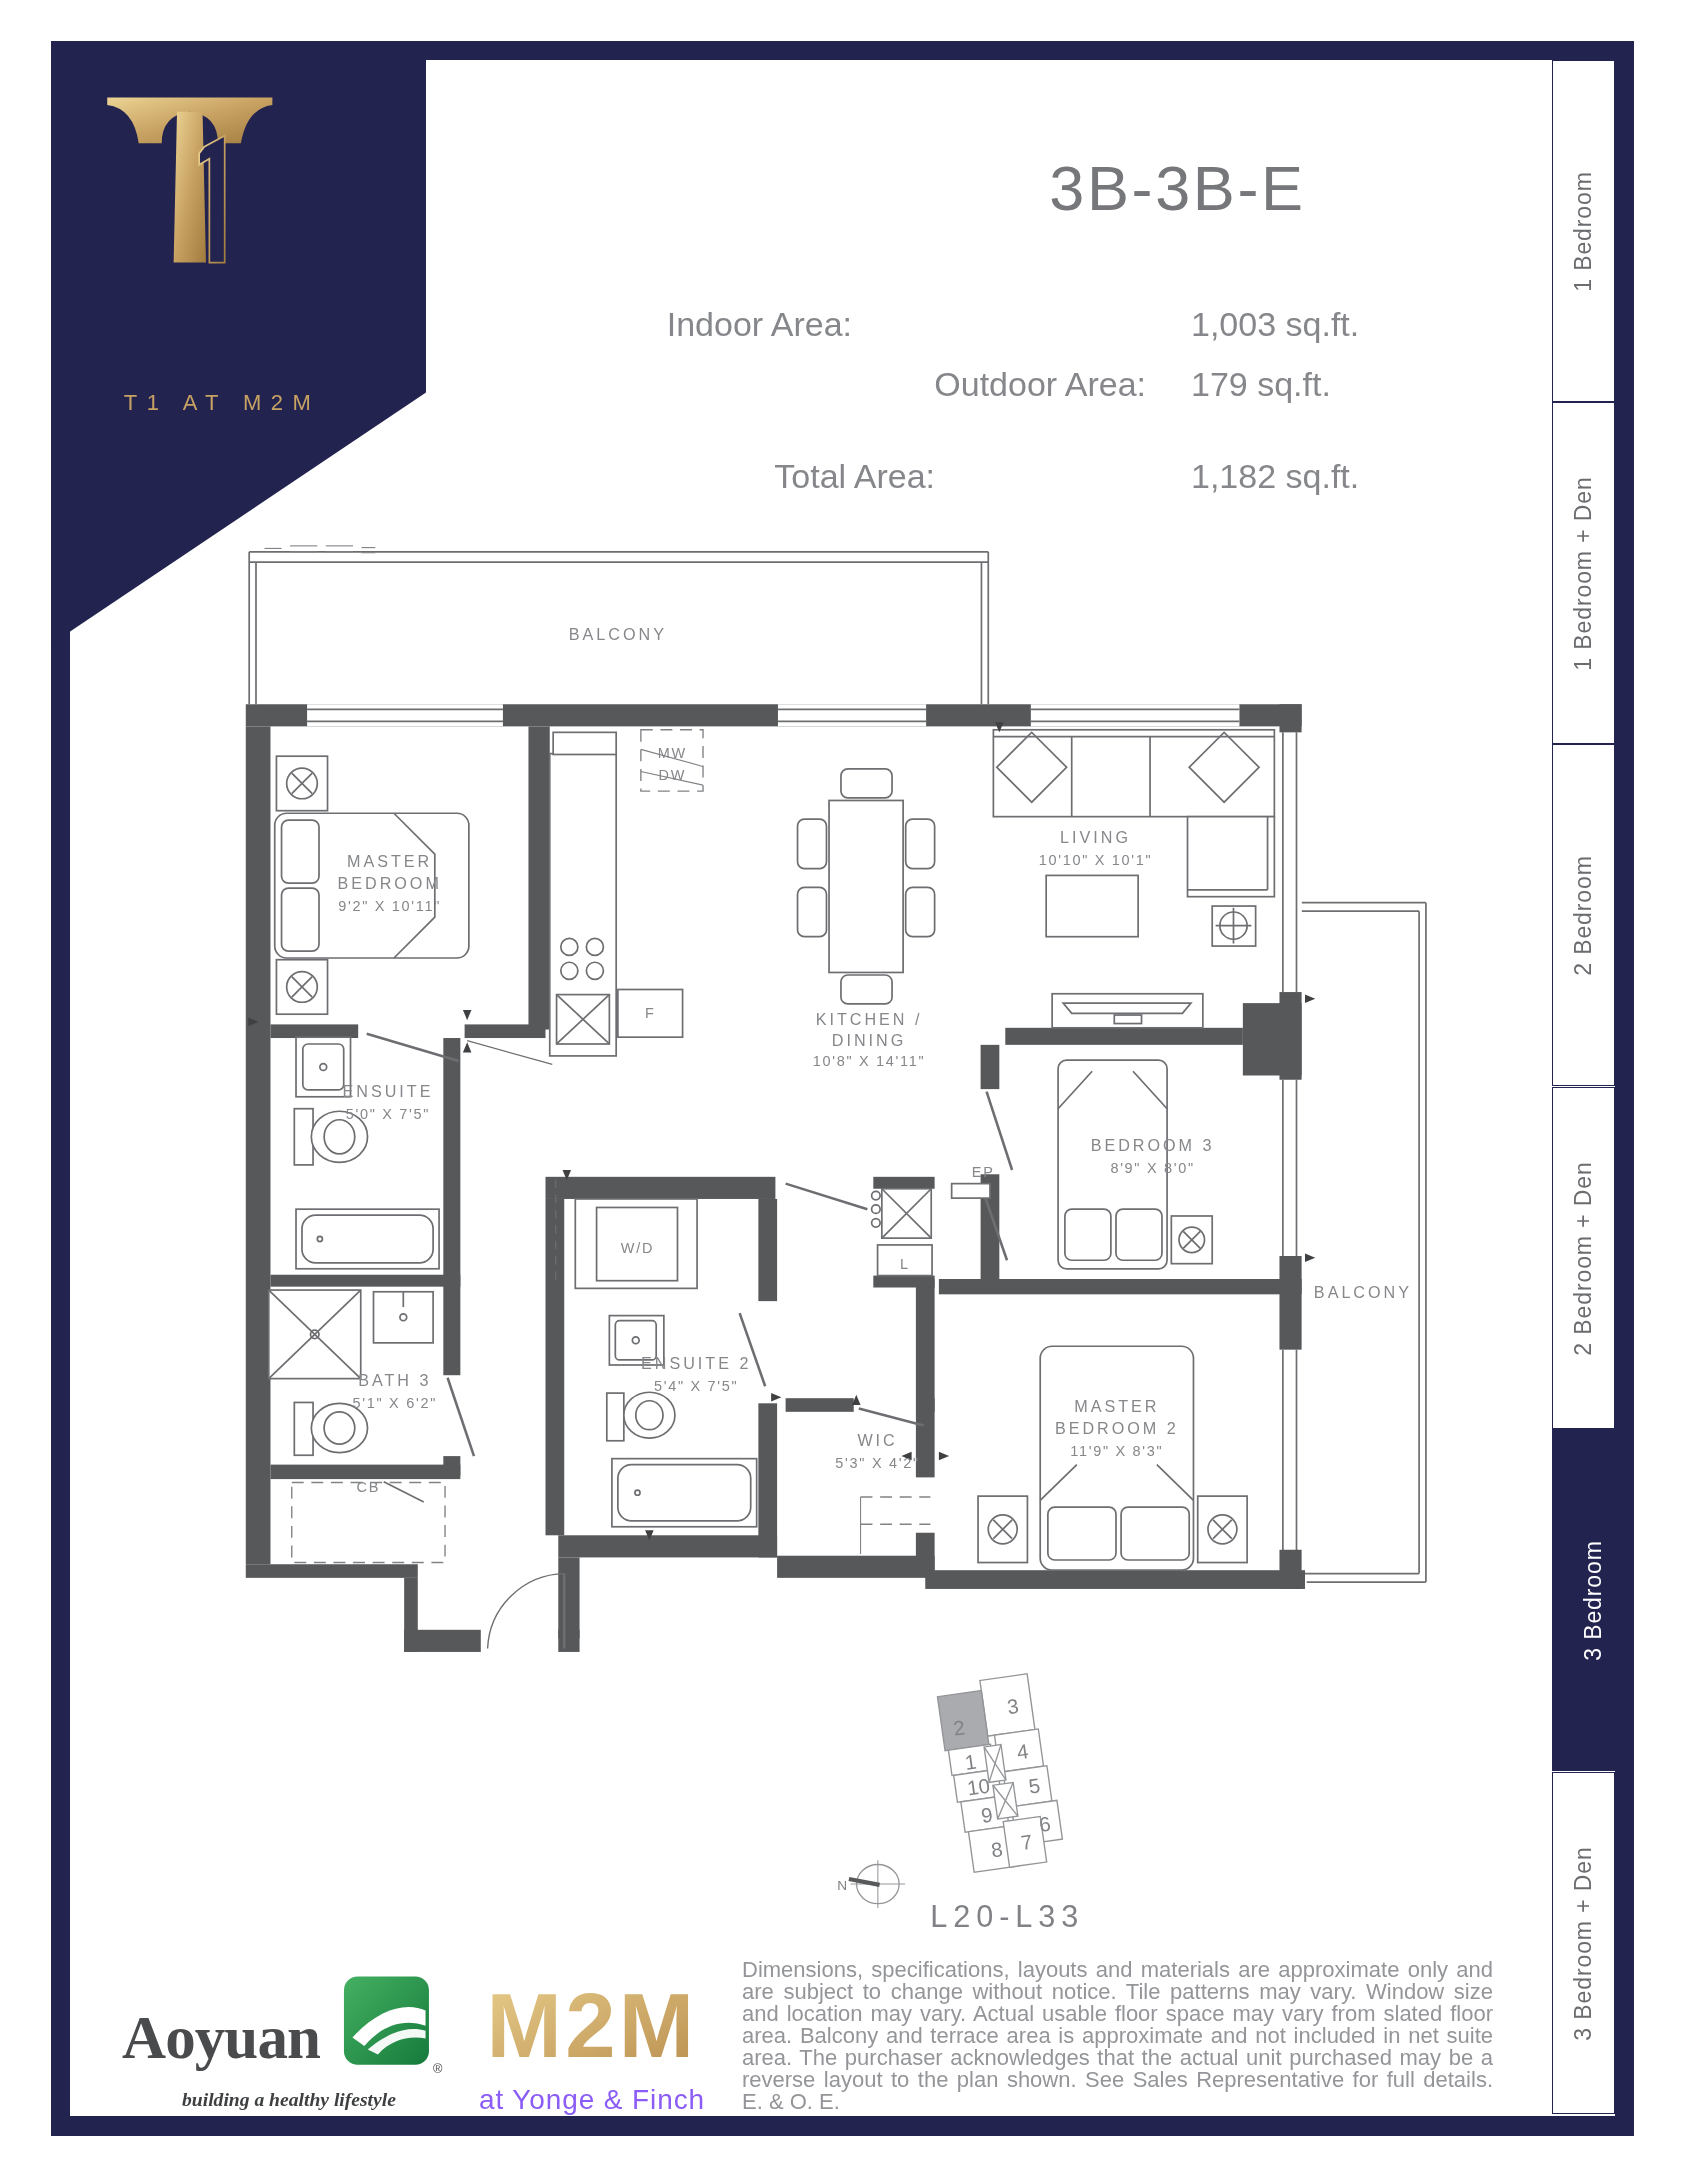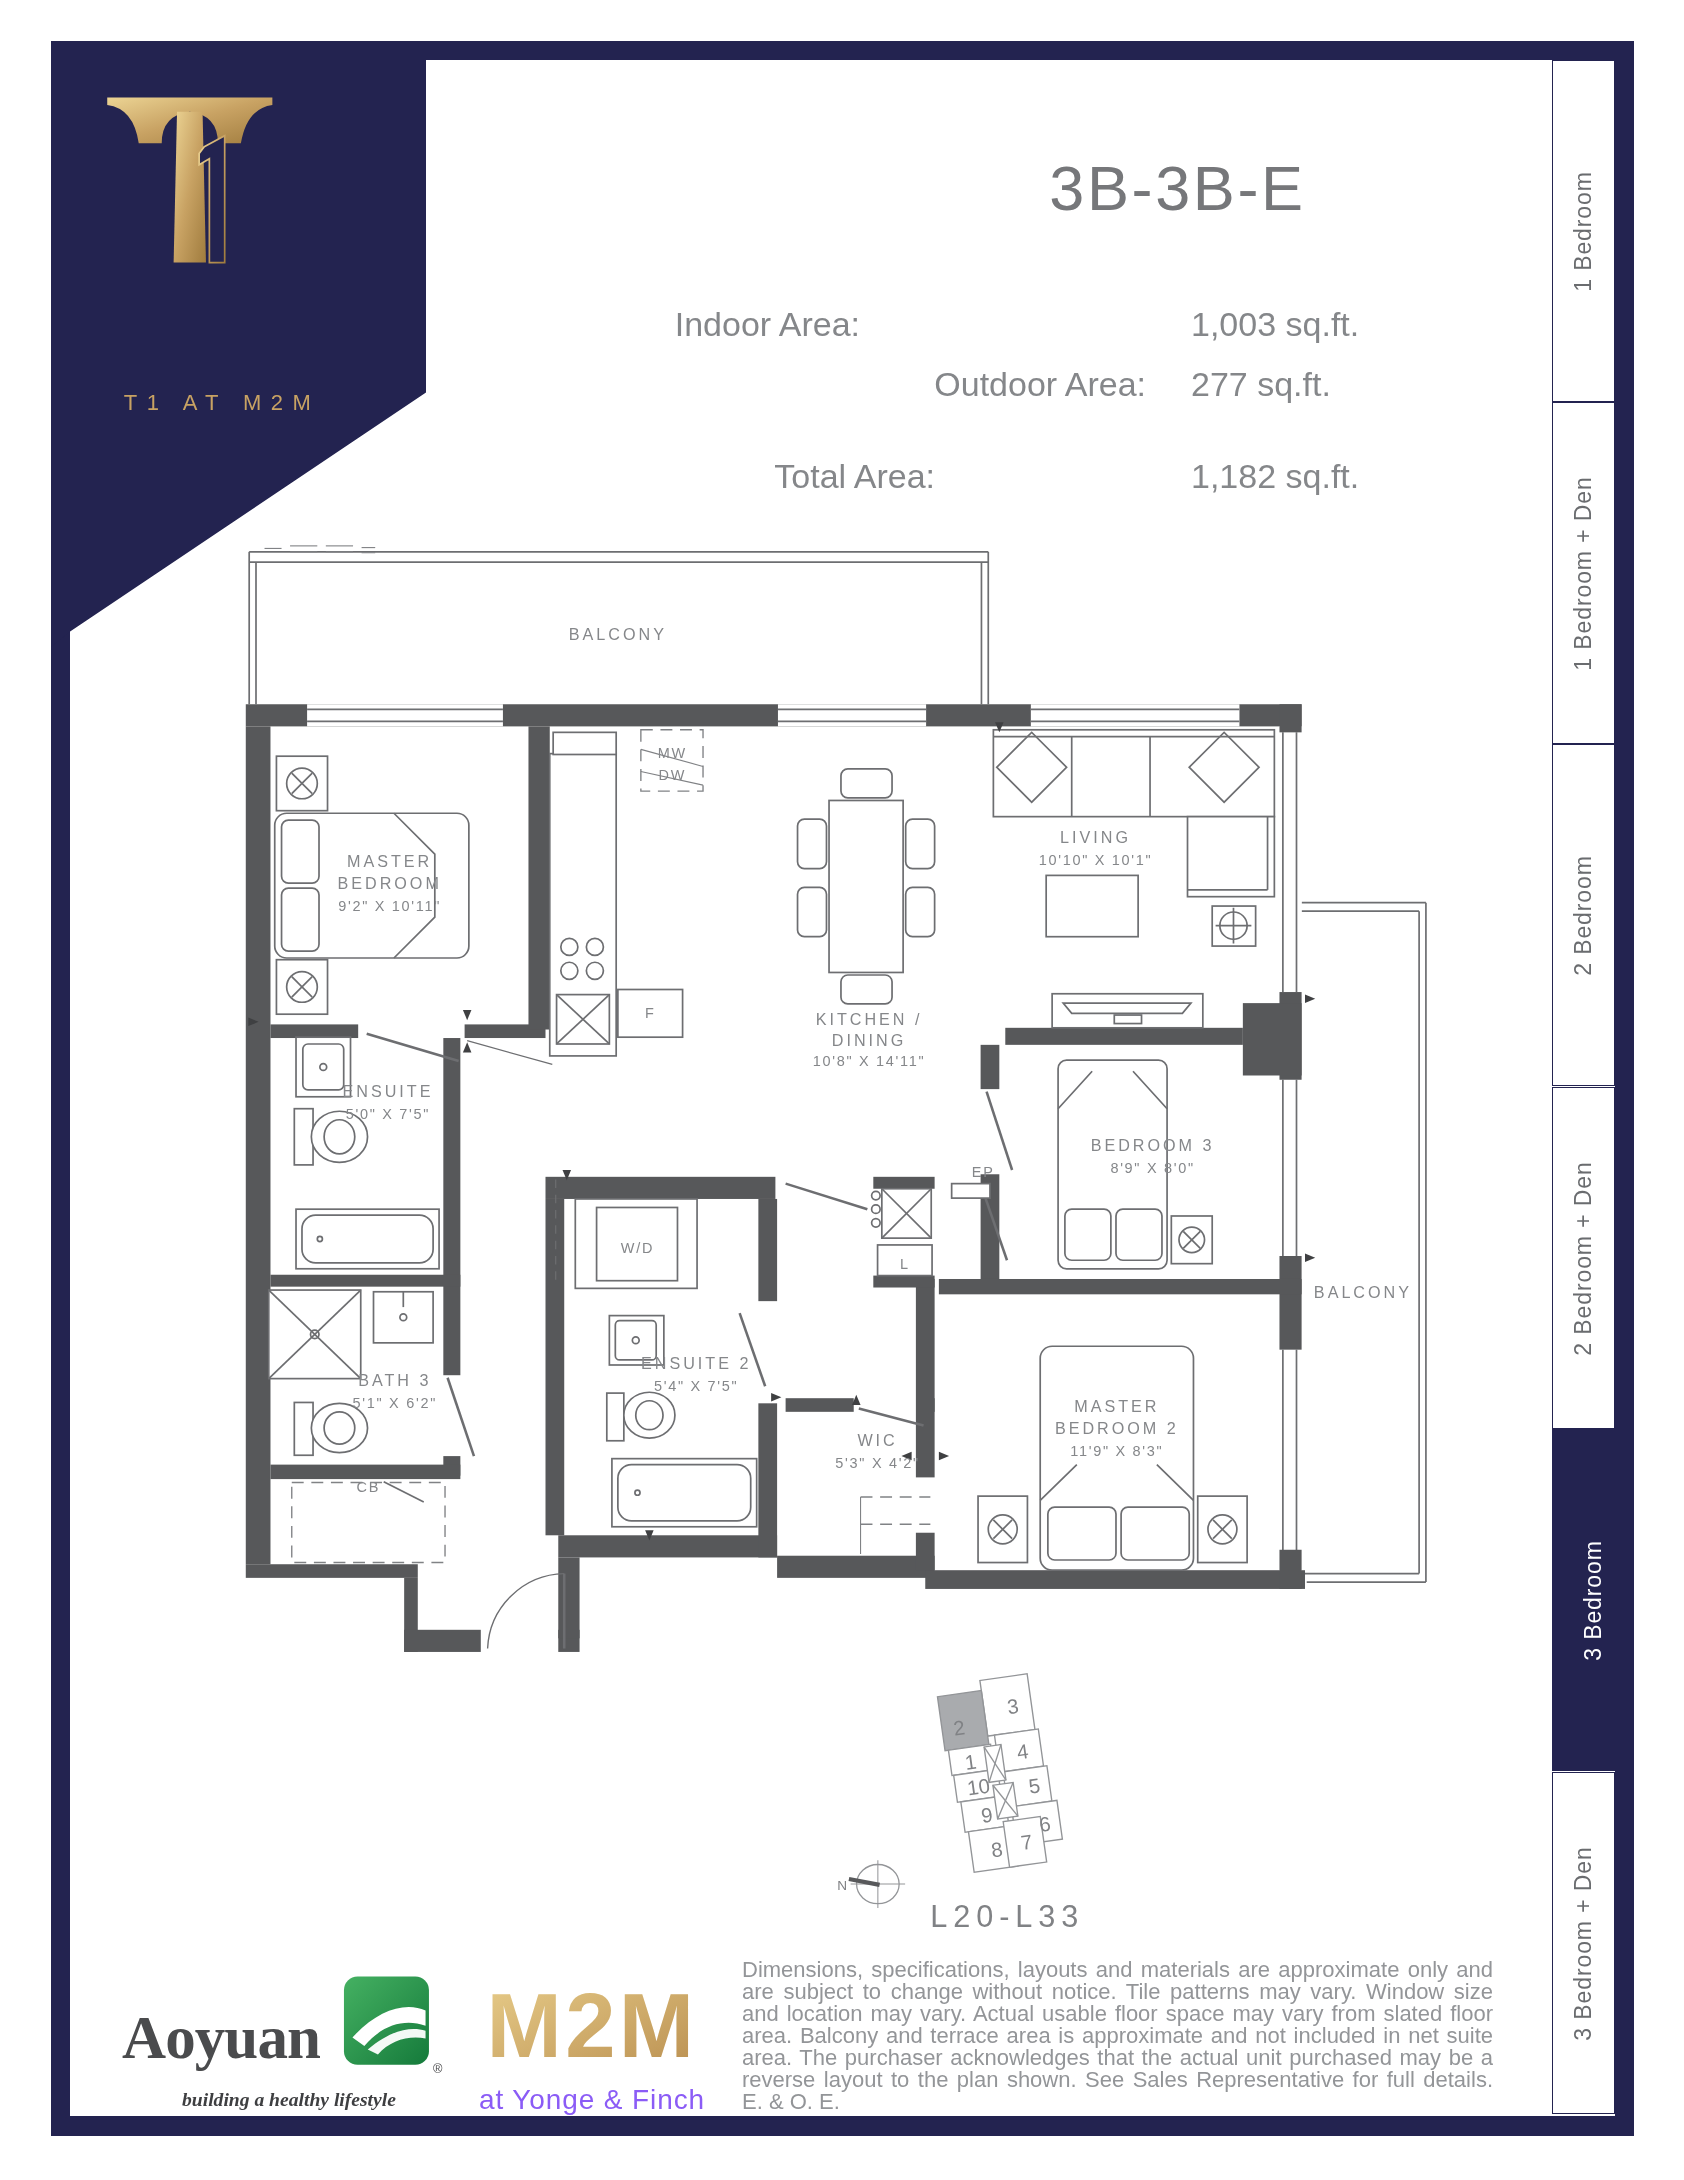--- a/index.html
+++ b/index.html
@@ -56,27 +56,27 @@
           <stop offset="1" stop-color="#a07c3e"></stop>
       </linearGradient>
     </defs>
     <path d="M6,4 L200,4 L200,13 Q170,17 163,58 L136,58 Q136,25 103,21 Q70,25 70,58 L43,58 Q37,17 6,13 Z" fill="url(#goldg)"></path>
     <path d="M88,21 L118,21 L122,198 L84,198 Z" fill="url(#goldg)"></path>
     <path d="M120,62 L144,49 L144,198 L126,198 L126,76 L114,83 L114,70 Z" fill="#232350" stroke="url(#goldg)" stroke-width="2"></path>
   </svg>
   <div class="brand-caption">T1 AT M2M</div>
 
   <div class="unit-title">3B-3B-E</div>
-  <div class="area-row" style="top:305px;width:1391px;padding-left:8px;">
+  <div class="area-row" style="top:305px;width:1391px;">
     <span class="area-label">Indoor Area:</span>
     <span class="area-value">1,003 sq.ft.</span>
   </div>
   <div class="area-row" style="top:365px;width:1685px;">
     <span class="area-label">Outdoor Area:</span>
-    <span class="area-value">277 sq.ft.</span>
+    <span class="area-value">179 sq.ft.</span>
   </div>
   <div class="area-row" style="top:429px;width:1474px;margin-top:28px;">
     <span class="area-label">Total Area:</span>
     <span class="area-value">1,182 sq.ft.</span>
   </div>
 
   <div class="tab" style="top:60px;height:342px;">
     <span>1 Bedroom</span>
     </div>
   <div class="tab" style="top:402px;height:342px;">

